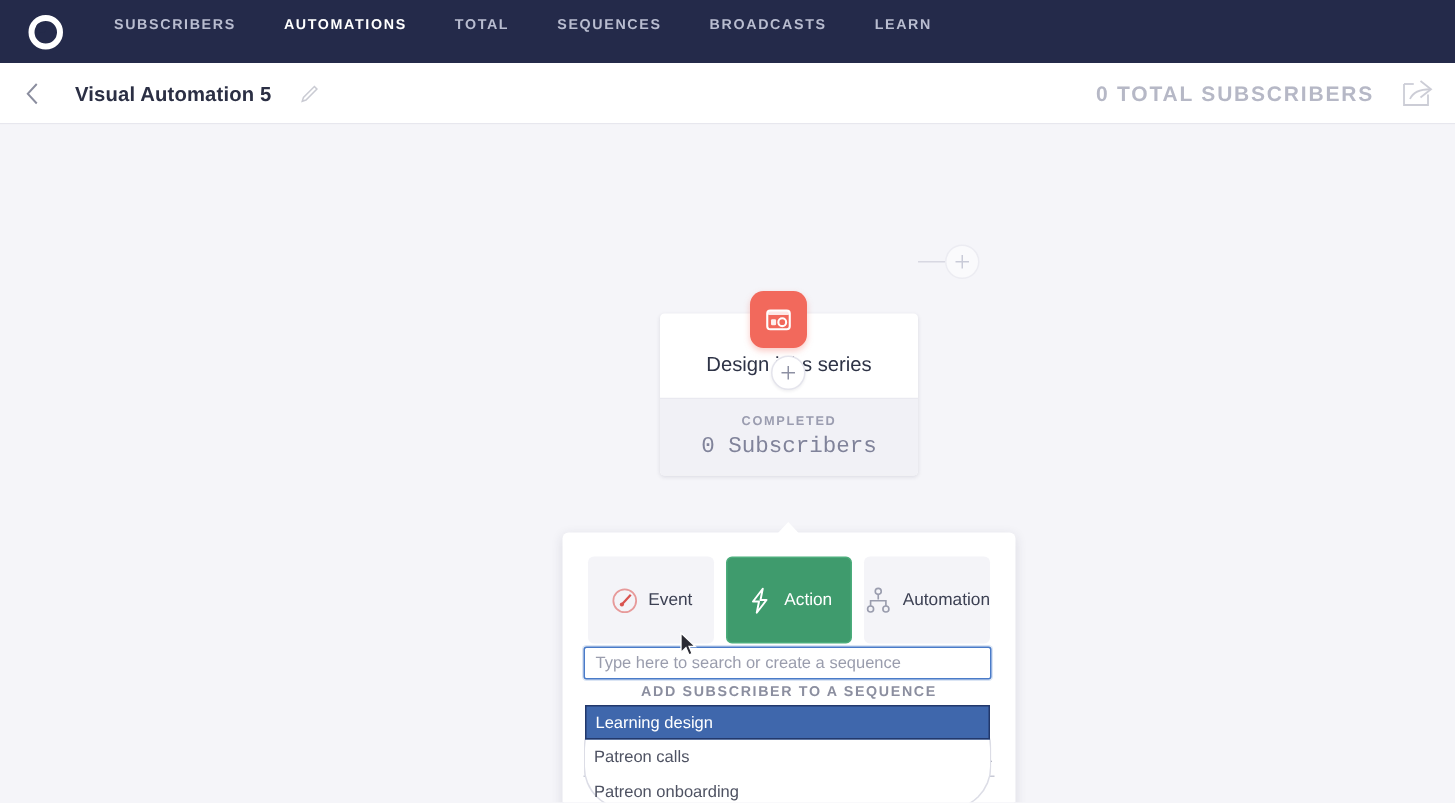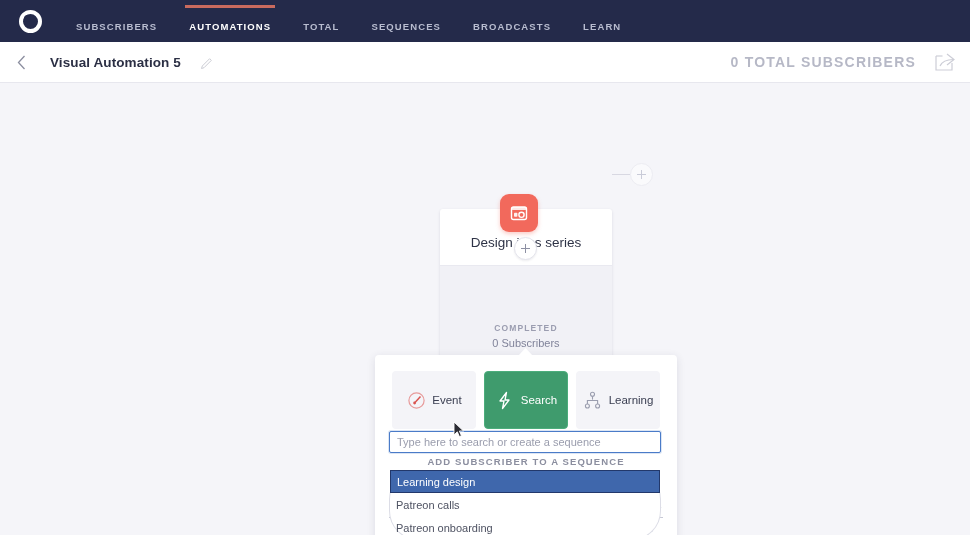--- a/index.html
+++ b/index.html
@@ -20,21 +20,21 @@
   .logo-wrap { width: 60px; display: flex; align-items: center; justify-content: center; }
   .logo {
     width: 23px; height: 23px; border-radius: 50%;
     border: 4px solid #ffffff;
     position: relative;
   }
   .logo::after {
     content: ""; position: absolute; width: 7px; height: 7px;
     background: #242a4a; border-radius: 50%; left: 1px; top: 1px;
   }
-  .navitems { display: flex; align-items: flex-start; height: 32px; }
+  .navitems { display: flex; align-items: flex-end; height: 32px; }
   .navitem {
     position: relative; height: 42px; display: flex; align-items: center;
     padding: 0 16px;
     color: #b9bdd0; font-size: 9.5px; letter-spacing: 1.1px; font-weight: bold;
     cursor: pointer; white-space: nowrap;
   }
   .navitem.active { color: #ffffff; }
   .navitem.active::before {
     content: ""; position: absolute; top: 0; left: 12px; right: 12px; height: 3px;
     background: #c96a5e;
@@ -75,22 +75,22 @@
     cursor: pointer;
   }
   .seq-card-title {
     height: 56px; display: flex; align-items: center; justify-content: center;
     font-size: 13.5px; color: #2e3346; padding-top: 10px;
   }
   .seq-card-body {
     background: #f1f1f6; border-top: 1px solid #e9e9f0; border-radius: 0 0 3px 3px;
     padding: 9px 0 11px; text-align: center;
   }
-  .seq-status { font-size: 8.5px; letter-spacing: 1.1px; color: #9b9db0; font-weight: bold; margin-top: 48px; }
-  .seq-count { font-size: 11px; color: #80839a; margin-top: 4px; }
+  .seq-status { font-size: 8.5px; letter-spacing: 1.1px; color: #9b9db0; font-weight: bold; }
+  .seq-count { font-size: 15px; color: #80839a; margin-top: 4px; font-family: Liberation Mono, monospace; }
   .seq-badge {
     position: absolute; left: 500px; top: 111px; width: 38px; height: 38px;
     background: #f2695c; border-radius: 9px;
     display: flex; align-items: center; justify-content: center;
     box-shadow: 0 2px 4px rgba(242,105,92,.35);
   }
 
   .plus-btn {
     position: absolute; width: 23px; height: 23px; border-radius: 50%;
     background: #ffffff; border: 1px solid #e4e4ec;
@@ -255,34 +255,34 @@
           </span>
           <span class="type-label">Event</span>
         </div>
 
         <div class="type-card selected">
           <span class="type-icon">
             <svg width="19" height="19" viewBox="0 0 19 19">
               <path d="M11.5 1.5 L5 10 L9 10 L7.5 17.5 L14 9 L10 9 Z" fill="none" stroke="#ffffff" stroke-width="1.3" stroke-linejoin="round"></path>
             </svg>
           </span>
-          <span class="type-label">Search</span>
+          <span class="type-label">Action</span>
         </div>
 
         <div class="type-card">
           <span class="type-icon">
             <svg width="19" height="19" viewBox="0 0 19 19">
               <circle cx="9.5" cy="3.2" r="2" fill="none" stroke="#9a9dae" stroke-width="1.1"></circle>
               <circle cx="4.4" cy="15" r="2" fill="none" stroke="#9a9dae" stroke-width="1.1"></circle>
               <circle cx="14.6" cy="15" r="2" fill="none" stroke="#9a9dae" stroke-width="1.1"></circle>
               <line x1="9.5" y1="5.2" x2="9.5" y2="8.6" stroke="#9a9dae" stroke-width="1.1"></line>
               <path d="M4.4 13 L4.4 9.5 L14.6 9.5 L14.6 13" fill="none" stroke="#9a9dae" stroke-width="1.1"></path>
             </svg>
           </span>
-          <span class="type-label">Learning</span>
+          <span class="type-label">Automation</span>
         </div>
 
       </div>
 
       <div class="panel-subtitle">ADD SUBSCRIBER TO A SEQUENCE</div>
 
       <div class="select-box">
         <span class="select-value">Search or create sequence</span>
         <span class="select-caret">▲</span>
       </div>

